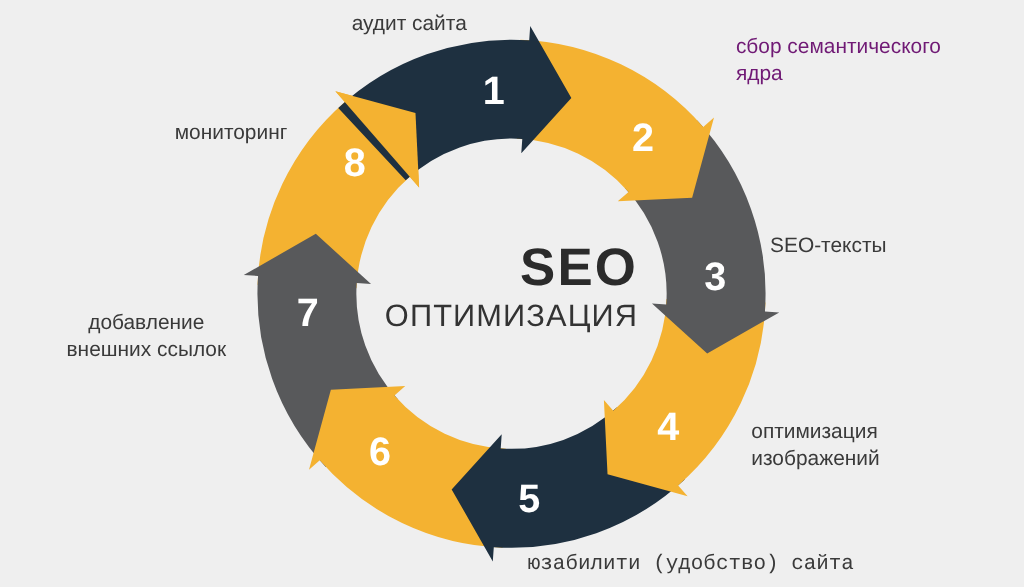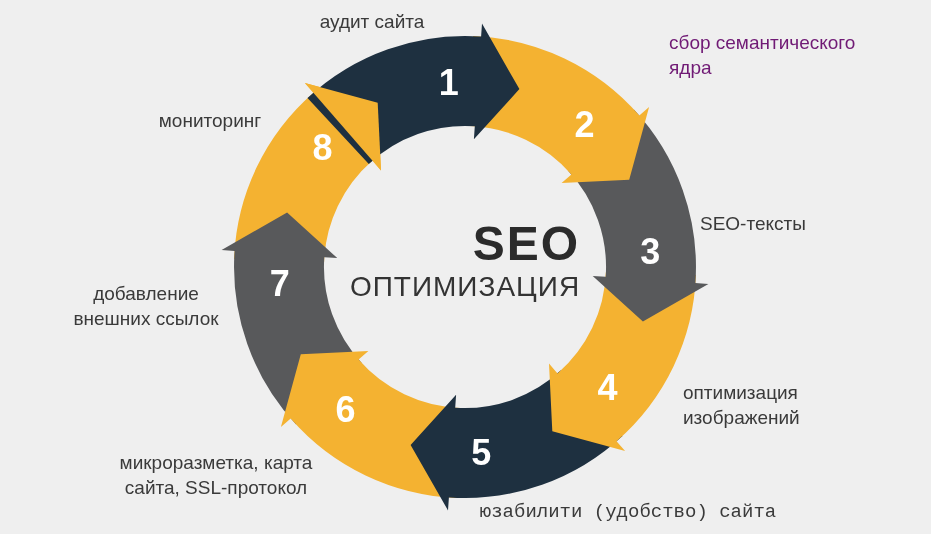--- a/index.html
+++ b/index.html
@@ -50,21 +50,21 @@
     line-height: 25px;
     white-space: pre-line;
   }
   .lbl.center { transform: translateX(-50%); text-align: center; }
   .lbl-1 { left: 372px; top: 9px; }
   .lbl-2 { left: 625px; top: 30px; }
   .lbl-3 { left: 688px; top: 211px; margin-left: 12px; }
   .lbl-4 { left: 683px; top: 380px; }
   .lbl-5 { left: 628px; top: 500px; }
   .lbl-6 { left: 216px; top: 450px; }
-  .lbl-7 { left: 146px; top: 281px; }
+  .lbl-7 { left: 133px; top: 281px; }
   .lbl-8 { left: 210px; top: 108px; }
   .step-number {
     font-family: "Liberation Sans", "DejaVu Sans", sans-serif;
     font-size: 36px;
     font-weight: bold;
   }
 </style>
 </head>
 <body>
 
@@ -99,19 +99,17 @@
     <div class="sub">ОПТИМИЗАЦИЯ</div>
   </div>
 
   <div class="lbl lbl-1 center" style="color: rgb(58, 58, 58);">аудит сайта</div>
   <div class="lbl lbl-2" style="color: #701a75; margin-left: 44px;">сбор семантического
 ядра</div>
   <div class="lbl lbl-3" style="color: rgb(58, 58, 58);">SEO-тексты</div>
   <div class="lbl lbl-4" style="color: rgb(58, 58, 58);">оптимизация
 изображений</div>
   <div class="lbl lbl-5 center" style="color: rgb(58, 58, 58); font-family: Liberation Mono, monospace;">юзабилити (удобство) сайта</div>
-  <div class="lbl lbl-6 center" style="color: rgb(58, 58, 58);">микроразметка, карта
-сайта, SSL-протокол</div>
   <div class="lbl lbl-7 center" style="color: rgb(58, 58, 58);">добавление
 внешних ссылок</div>
   <div class="lbl lbl-8 center" style="color: rgb(58, 58, 58);">мониторинг</div>
 
 </div>
 
 </body></html>

